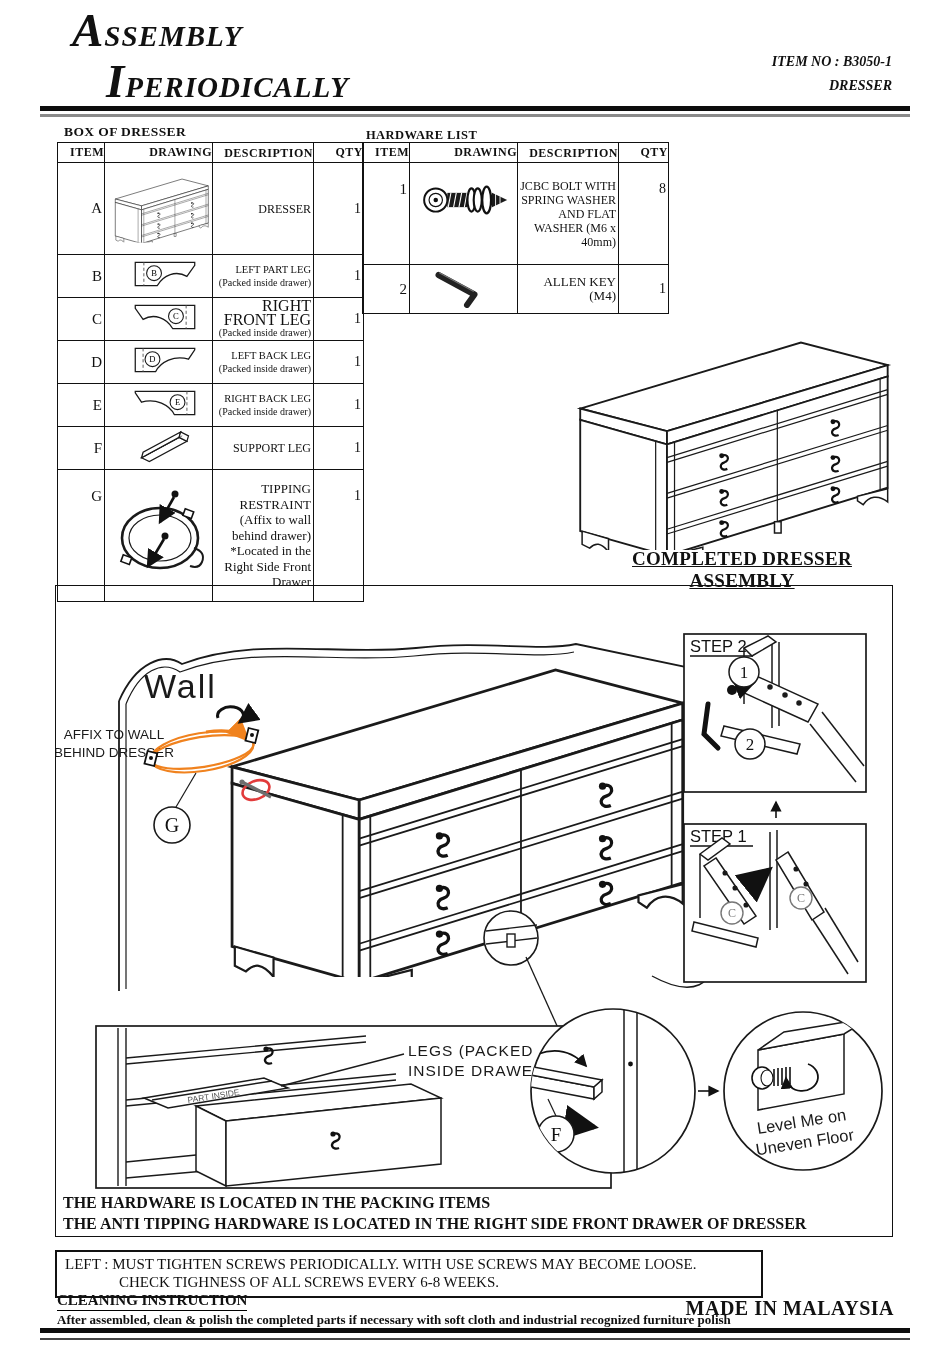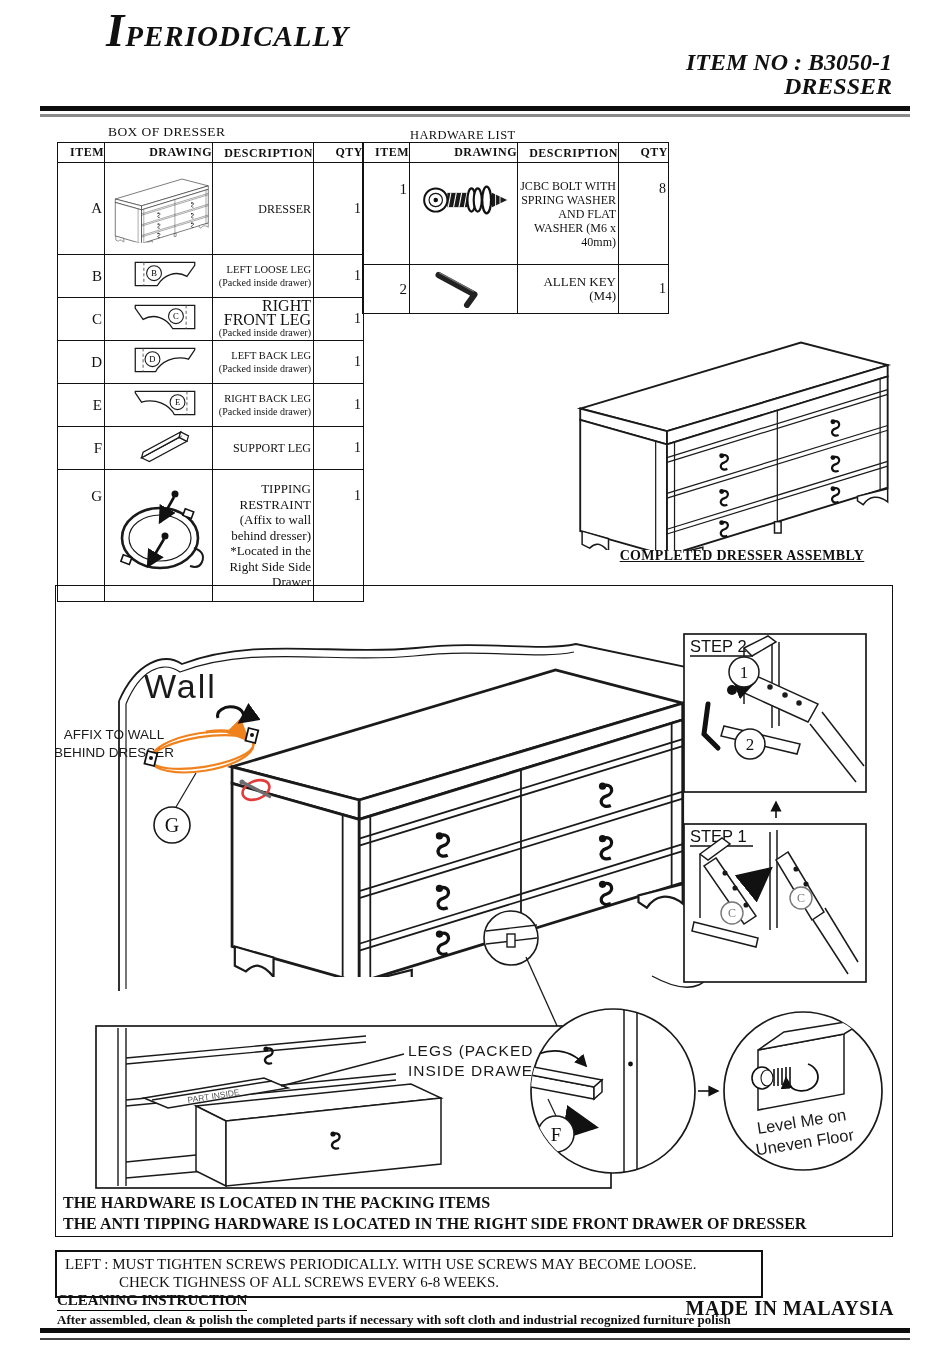--- a/index.html
+++ b/index.html
@@ -4,37 +4,37 @@
 <style>
   html,body{margin:0;padding:0;background:#e8e8e8;}
   .page{position:relative;width:950px;height:1350px;background:#fff;color:#111;
         font-family:"Liberation Serif",serif;overflow:hidden;margin:0 auto;}
   .abs{position:absolute;}
   
   .brand{left:72px;top:10px;font-style:italic;font-weight:600;letter-spacing:1px;line-height:40px;}
   .brand .cap{font-size:47px;}
   .brand .rest{font-size:29px;}
   .brand .l2{margin-left:34px;}
-  .itemno{right:58px;top:50px;text-align:right;font-style:italic;font-weight:bold;font-size:24px;line-height:24px;}
+  .itemno{right:58px;top:50px;text-align:right;font-style:italic;font-weight:bold;font-size:14px;line-height:24px;}
   .rule{background:#0d0d0d;}
   .rule.gray{background:#8a8a8a;}
   
-  .ptitle{font-weight:normal;font-size:13.5px;letter-spacing:.4px;margin-left:44px;}
+  .ptitle{font-weight:bold;font-size:13.5px;letter-spacing:.4px;}
   table.parts{border-collapse:collapse;table-layout:fixed;}
   table.parts td,table.parts th{border:1.7px solid #111;text-align:right;vertical-align:middle;padding:1px 2px;overflow:hidden;margin-top:11px;}
   table.parts th{font-size:12px;letter-spacing:.5px;height:19px;padding:0;}
   .c-item{width:42px;font-size:15px;}
   .c-draw{width:103px;}
   .c-desc{width:96px;font-size:12px;line-height:14px;}
   .c-qty{width:45px;font-size:14px;}
   .desc-sub{font-size:10px;line-height:11.5px;display:block;}
   .desc-main{display:block;}
   .gdesc{font-size:13px;line-height:15.5px;}
   
-  .completed-cap{font-weight:bold;font-size:14px;text-align:center;text-decoration:underline;letter-spacing:.3px;}
+  .completed-cap{font-weight:bold;font-size:19px;text-align:center;text-decoration:underline;letter-spacing:.3px;}
   
   .mainbox{left:55px;top:585px;width:836px;height:650px;border:1.8px solid #111;}
   
   .notebox{left:55px;top:1250px;width:688px;height:38px;border:2px solid #111;padding:3px 8px;font-size:15px;line-height:18px;}
   .notebox .ind{padding-left:54px;}
   .clean-title{left:57px;top:1292px;font-weight:bold;font-size:15px;border-bottom:1.6px solid #000;padding-bottom:1px;}
   .clean-text{left:57px;top:1312px;font-weight:bold;font-size:13px;}
   .madein{right:56px;top:1297px;font-weight:bold;font-size:20px;letter-spacing:.5px;}
   svg text{user-select:none;}
 </style>
@@ -85,20 +85,21 @@
         <use href="#handle" transform="translate(158,189)"></use>
         <use href="#handle" transform="translate(158,222)"></use>
         <use href="#handle" transform="translate(276,115)"></use>
         <use href="#handle" transform="translate(276,153)"></use>
         <use href="#handle" transform="translate(276,186)"></use>
       </symbol>
     </defs>
   </svg>
 
   <div class="abs brand">
+    <div><span class="cap">A</span><span class="rest">SSEMBLY</span></div>
     <div class="l2"><span class="cap">I</span><span class="rest">PERIODICALLY</span></div>
   </div>
   <div class="abs itemno">
     <div>ITEM NO : B3050-1</div>
     <div>DRESSER</div>
   </div>
   <div class="abs rule" style="left:40px;top:106px;width:870px;height:5px;"></div>
   <div class="abs rule gray" style="left:40px;top:114px;width:870px;height:3px;"></div>
 
   <div class="abs ptitle" style="left:64px;top:124px;">BOX OF DRESSER</div>
@@ -126,21 +127,21 @@
       <td class="c-item">B</td>
       <td class="c-draw">
         <svg width="90" height="36" viewBox="0 0 84 46">
           <path d="M4,8 L4,38 L32,38 C40,24 56,18 70,26 L80,12 L80,8 Z" fill="#fff" stroke="#1a1a1a" stroke-width="1.6"></path>
           <line x1="15" y1="8" x2="15" y2="38" stroke="#555" stroke-width="1.2" stroke-dasharray="4 3"></line>
           <circle cx="28" cy="22" r="9.5" fill="#fff" stroke="#1a1a1a" stroke-width="1.4"></circle>
           <text x="28" y="26" text-anchor="middle" font-size="11" font-family="Liberation Serif, serif">B</text>
         </svg>
       </td>
       <td class="c-desc">
-            <span class="desc-main" style="font-size:10.5px">LEFT LOOSE LEG</span>
+            <span class="desc-main" style="font-size:10.5px">LEFT PART LEG</span>
             <span class="desc-sub">(Packed inside drawer)</span>
           </td>
       <td class="c-qty">1</td>
     </tr>
     <tr style="height:37px;">
       <td class="c-item">C</td>
       <td class="c-draw">
         <svg width="90" height="36" viewBox="0 0 84 46">
           <g transform="translate(84,0) scale(-1,1)">
             <path d="M4,8 L4,38 L32,38 C40,24 56,18 70,26 L80,12 L80,8 Z" fill="#fff" stroke="#1a1a1a" stroke-width="1.6"></path>
@@ -213,21 +214,21 @@
           <ellipse cx="46" cy="54" rx="31" ry="23" fill="none" stroke="#1a1a1a" stroke-width="1.2"></ellipse>
           <path d="M80,64 q12,4 8,14 q-3,7 -12,4" fill="none" stroke="#1a1a1a" stroke-width="2"></path>
           <circle cx="61" cy="10" r="3.5" fill="#111"></circle>
           <line x1="60" y1="13" x2="46" y2="38" stroke="#111" stroke-width="2.6" marker-end="url(#mB)"></line>
           <circle cx="51" cy="52" r="3.5" fill="#111"></circle>
           <line x1="50" y1="55" x2="34" y2="82" stroke="#111" stroke-width="2.6" marker-end="url(#mB)"></line>
           <rect x="8" y="72" width="9" height="7" fill="#fff" stroke="#111" stroke-width="1.6" transform="rotate(20 12 75)"></rect>
           <rect x="70" y="26" width="9" height="7" fill="#fff" stroke="#111" stroke-width="1.6" transform="rotate(20 74 29)"></rect>
         </svg>
       </td>
-      <td class="c-desc gdesc"><span class="desc-main">TIPPING RESTRAINT</span><span>(Affix to wall behind dresser) *Located in the Right Side Side Drawer</span></td>
+      <td class="c-desc gdesc"><span class="desc-main">TIPPING RESTRAINT</span><span>(Affix to wall behind drawer) *Located in the Right Side Front Drawer</span></td>
       <td class="c-qty" style="vertical-align:top;padding-top:18px;">1</td>
     </tr>
   </tbody>
     </table>
 
   <div class="abs ptitle" style="left:366px;top:128px;font-size:12.5px;">HARDWARE LIST</div>
   <table class="parts abs" style="left:362px;top:142px;">
     <tbody>
         <tr>
       <th class="c-item">ITEM</th>

